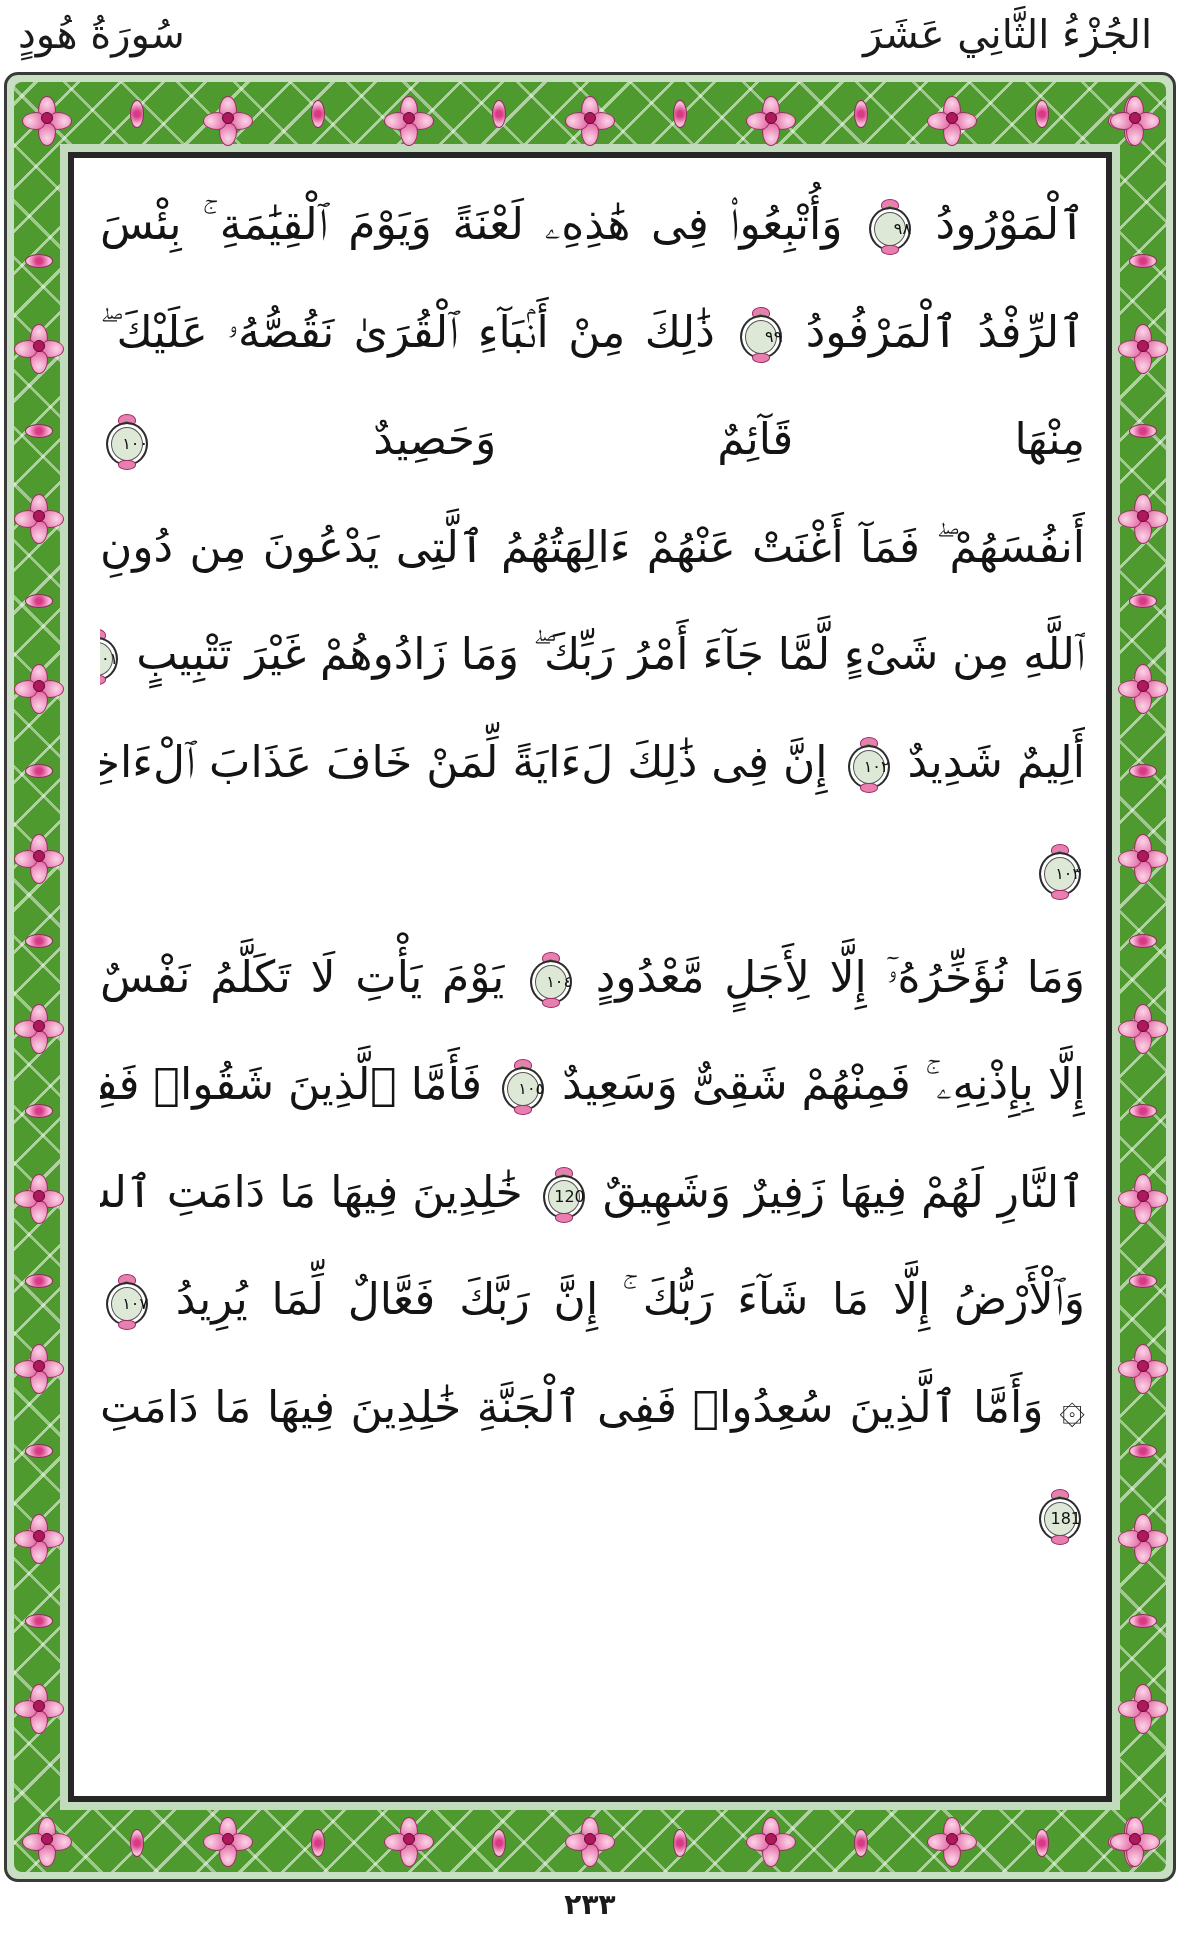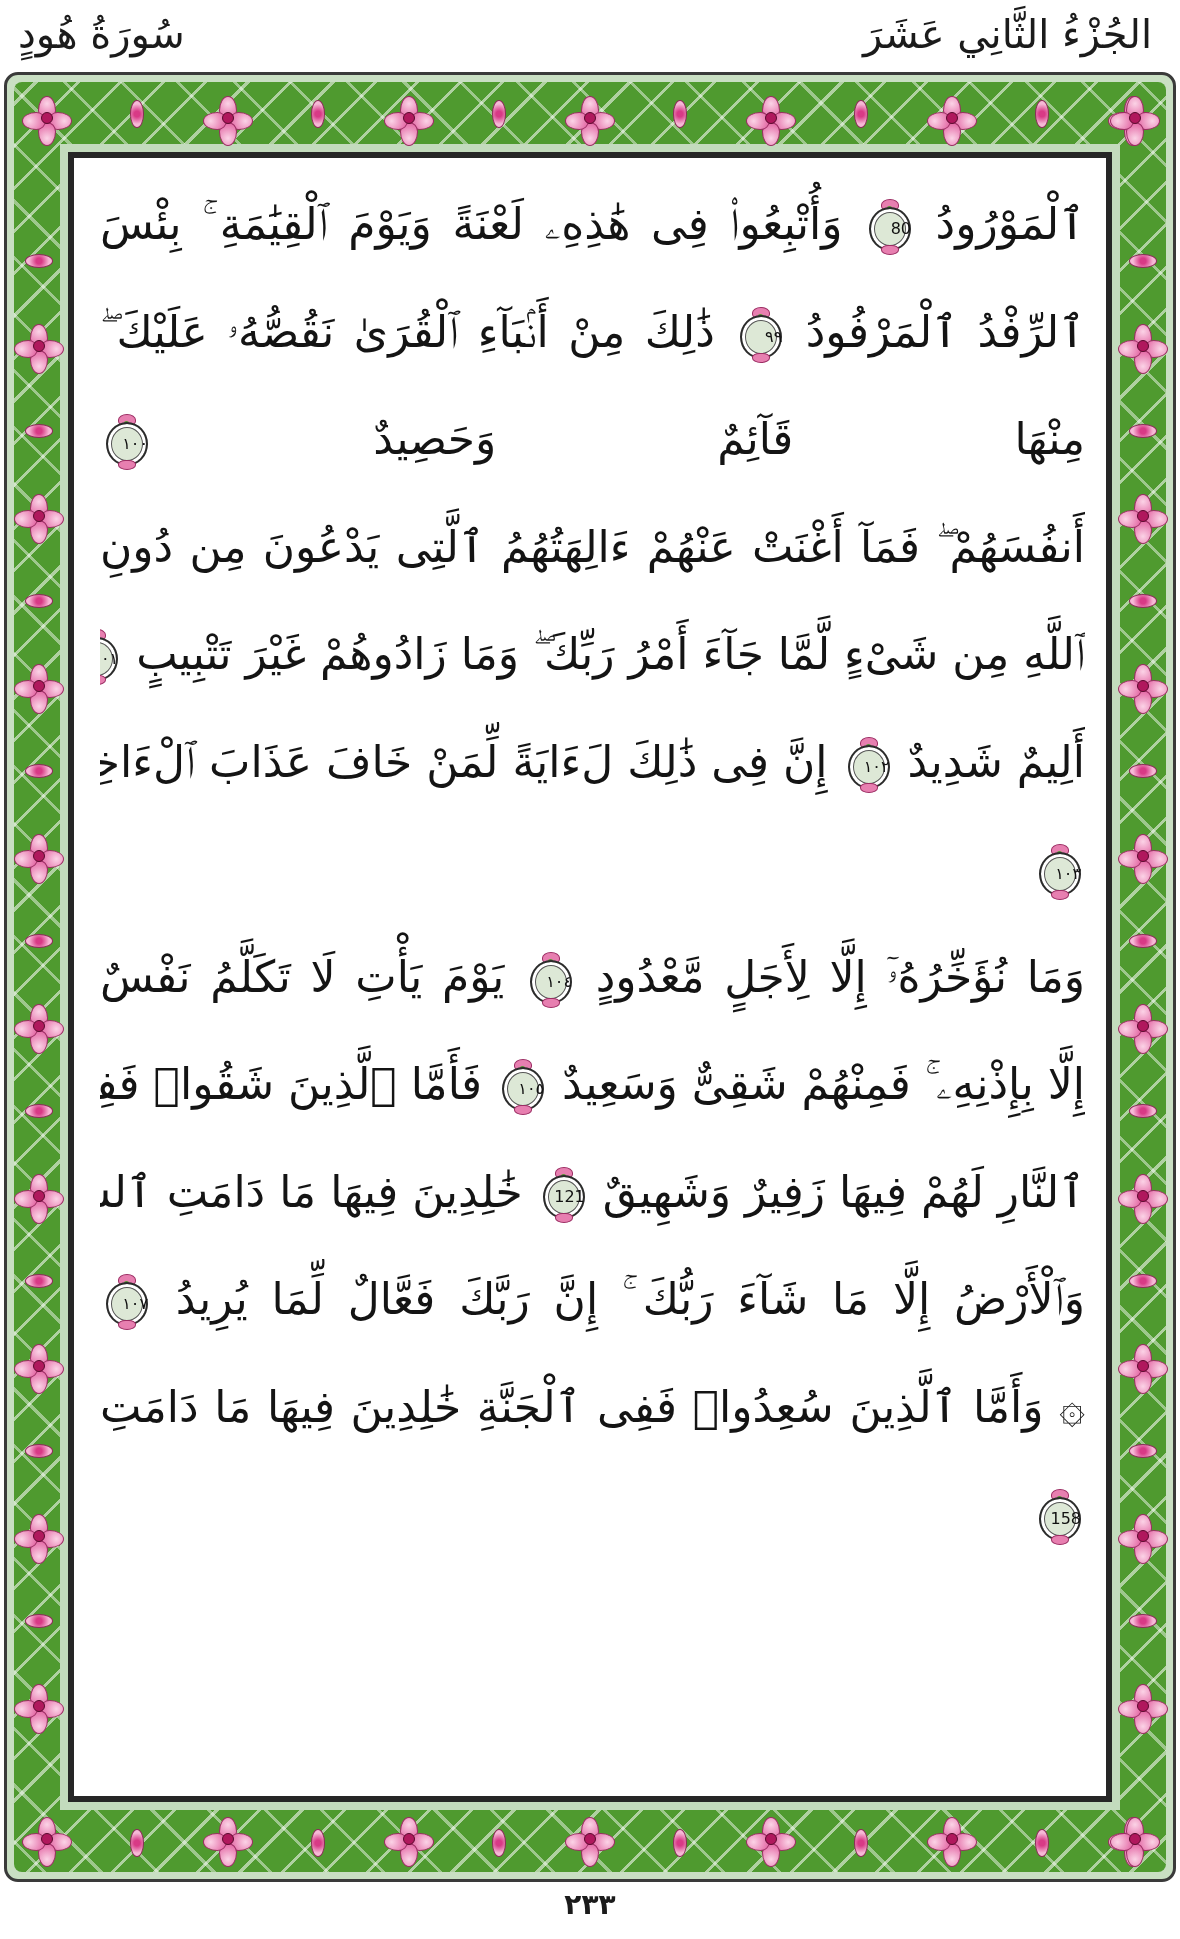--- a/index.html
+++ b/index.html
@@ -335,28 +335,28 @@
         <div class="p" style="left: 9px; top: 22px; transform: rotate(180deg);"></div>
         <div class="p" style="left: -4px; top: 9px; transform: rotate(270deg);"></div>
         <div class="c"></div>
       </div>
     </div>
 </div>
 
 <div class="page"></div>
 
 <div class="lines" id="lines">
-    <div class="line"><span>ٱلْمَوْرُودُ</span> <span class="marker"><span class="pt"></span><span class="ring"></span><span class="pb"></span><span class="num">80</span></span> <span>وَأُتْبِعُوا۟ فِى هَٰذِهِۦ لَعْنَةً وَيَوْمَ ٱلْقِيَٰمَةِ ۚ بِئْسَ</span> </div>
+    <div class="line"><span>ٱلْمَوْرُودُ</span> <span class="marker"><span class="pt"></span><span class="ring"></span><span class="pb"></span><span class="num">٩٨</span></span> <span>وَأُتْبِعُوا۟ فِى هَٰذِهِۦ لَعْنَةً وَيَوْمَ ٱلْقِيَٰمَةِ ۚ بِئْسَ</span> </div>
     <div class="line"><span>ٱلرِّفْدُ ٱلْمَرْفُودُ</span> <span class="marker"><span class="pt"></span><span class="ring"></span><span class="pb"></span><span class="num">٩٩</span></span> <span>ذَٰلِكَ مِنْ أَنۢبَآءِ ٱلْقُرَىٰ نَقُصُّهُۥ عَلَيْكَ ۖ</span> </div>
     <div class="line"><span>مِنْهَا قَآئِمٌ وَحَصِيدٌ</span> <span class="marker"><span class="pt"></span><span class="ring"></span><span class="pb"></span><span class="num">١٠٠</span></span>  </div>
     <div class="line"><span>أَنفُسَهُمْ ۖ فَمَآ أَغْنَتْ عَنْهُمْ ءَالِهَتُهُمُ ٱلَّتِى يَدْعُونَ مِن دُونِ</span> </div>
     <div class="line"><span>ٱللَّهِ مِن شَىْءٍ لَّمَّا جَآءَ أَمْرُ رَبِّكَ ۖ وَمَا زَادُوهُمْ غَيْرَ تَتْبِيبٍ</span> <span class="marker"><span class="pt"></span><span class="ring"></span><span class="pb"></span><span class="num">١٠١</span></span> </div>
     <div class="line"><span>أَلِيمٌ شَدِيدٌ</span> <span class="marker"><span class="pt"></span><span class="ring"></span><span class="pb"></span><span class="num">١٠٢</span></span> <span>إِنَّ فِى ذَٰلِكَ لَءَايَةً لِّمَنْ خَافَ عَذَابَ ٱلْءَاخِرَةِ ۚ</span> </div>
     <div class="line"> <span class="marker"><span class="pt"></span><span class="ring"></span><span class="pb"></span><span class="num">١٠٣</span></span> </div>
     <div class="line"><span>وَمَا نُؤَخِّرُهُۥٓ إِلَّا لِأَجَلٍ مَّعْدُودٍ</span> <span class="marker"><span class="pt"></span><span class="ring"></span><span class="pb"></span><span class="num">١٠٤</span></span> <span>يَوْمَ يَأْتِ لَا تَكَلَّمُ نَفْسٌ</span> </div>
     <div class="line"><span>إِلَّا بِإِذْنِهِۦ ۚ فَمِنْهُمْ شَقِىٌّ وَسَعِيدٌ</span> <span class="marker"><span class="pt"></span><span class="ring"></span><span class="pb"></span><span class="num">١٠٥</span></span> <span>فَأَمَّا ٱلَّذِينَ شَقُوا۟ فَفِى</span> </div>
-    <div class="line"><span>ٱلنَّارِ لَهُمْ فِيهَا زَفِيرٌ وَشَهِيقٌ</span> <span class="marker"><span class="pt"></span><span class="ring"></span><span class="pb"></span><span class="num">121</span></span> <span>خَٰلِدِينَ فِيهَا مَا دَامَتِ ٱلسَّمَٰوَٰتُ</span> </div>
+    <div class="line"><span>ٱلنَّارِ لَهُمْ فِيهَا زَفِيرٌ وَشَهِيقٌ</span> <span class="marker"><span class="pt"></span><span class="ring"></span><span class="pb"></span><span class="num">120</span></span> <span>خَٰلِدِينَ فِيهَا مَا دَامَتِ ٱلسَّمَٰوَٰتُ</span> </div>
     <div class="line"><span>وَٱلْأَرْضُ إِلَّا مَا شَآءَ رَبُّكَ ۚ إِنَّ رَبَّكَ فَعَّالٌ لِّمَا يُرِيدُ</span> <span class="marker"><span class="pt"></span><span class="ring"></span><span class="pb"></span><span class="num">١٠٧</span></span> </div>
     <div class="line"><span>۞ وَأَمَّا ٱلَّذِينَ سُعِدُوا۟ فَفِى ٱلْجَنَّةِ خَٰلِدِينَ فِيهَا مَا دَامَتِ</span> </div>
-    <div class="line"> <span class="marker"><span class="pt"></span><span class="ring"></span><span class="pb"></span><span class="num">158</span></span> </div>
+    <div class="line"> <span class="marker"><span class="pt"></span><span class="ring"></span><span class="pb"></span><span class="num">181</span></span> </div>
   </div>
 
 <div class="pagenum">٢٣٣</div>
 
 </body></html>

